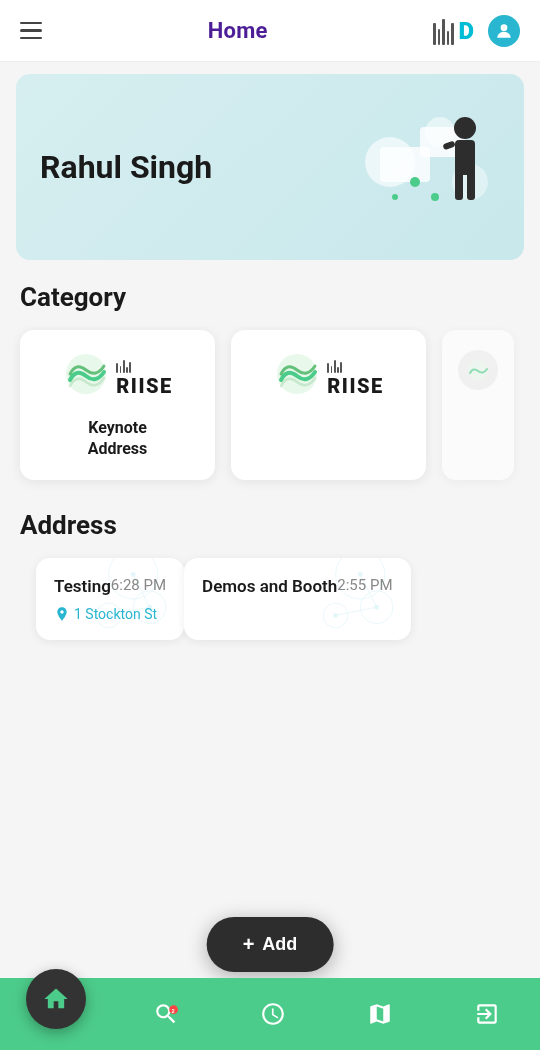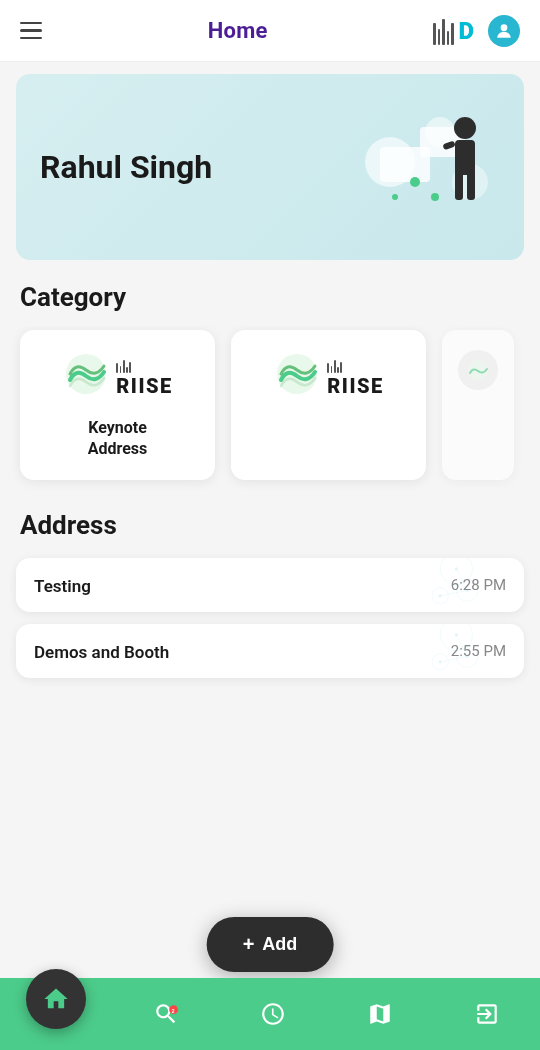--- a/index.html
+++ b/index.html
@@ -174,22 +174,23 @@
       color: #1a1a1a;
       text-align: center;
       font-weight: 700;
       line-height: 1.3;
     }
 
     
     .schedule-list {
       padding: 4px 16px 100px;
       display: flex;
-      flex-direction: column;
+      flex-direction: row;
       gap: 0;
+      margin-left: 20px;
     }
     .schedule-card {
       background: #fff;
       border-radius: 14px;
       padding: 18px 18px 16px;
       margin-bottom: 12px;
       box-shadow: 0 2px 10px rgba(0,0,0,0.07);
       position: relative;
       overflow: hidden;
     }
@@ -430,20 +431,26 @@
         <circle cx="160" cy="20" r="3" fill="#29b6d0"></circle>
         <circle cx="180" cy="60" r="3" fill="#29b6d0"></circle>
         <circle cx="130" cy="70" r="3" fill="#29b6d0"></circle>
         <line x1="160" y1="20" x2="180" y2="60" stroke="#29b6d0" stroke-width="1"></line>
         <line x1="180" y1="60" x2="130" y2="70" stroke="#29b6d0" stroke-width="1"></line>
       </svg>
       <div class="schedule-row">
         <span class="schedule-name">Testing</span>
         <span class="schedule-time">6:28 PM</span>
       </div>
+      <div class="schedule-location">
+        <svg class="pin-icon" viewBox="0 0 24 24" fill="#29b6d0">
+          <path d="M12 2C8.13 2 5 5.13 5 9c0 5.25 7 13 7 13s7-7.75 7-13c0-3.87-3.13-7-7-7zm0 9.5c-1.38 0-2.5-1.12-2.5-2.5s1.12-2.5 2.5-2.5 2.5 1.12 2.5 2.5-1.12 2.5-2.5 2.5z"></path>
+        </svg>
+        <span class="location-text">1 Stockton St</span>
+      </div>
     </div>
 
     <div class="schedule-card">
       <svg class="schedule-card-bg" viewBox="0 0 200 100">
         <circle cx="160" cy="20" r="30" stroke="#29b6d0" stroke-width="1" fill="none"></circle>
         <circle cx="180" cy="60" r="20" stroke="#29b6d0" stroke-width="1" fill="none"></circle>
         <circle cx="130" cy="70" r="15" stroke="#29b6d0" stroke-width="1" fill="none"></circle>
         <circle cx="160" cy="20" r="3" fill="#29b6d0"></circle>
         <circle cx="180" cy="60" r="3" fill="#29b6d0"></circle>
         <circle cx="130" cy="70" r="3" fill="#29b6d0"></circle>

